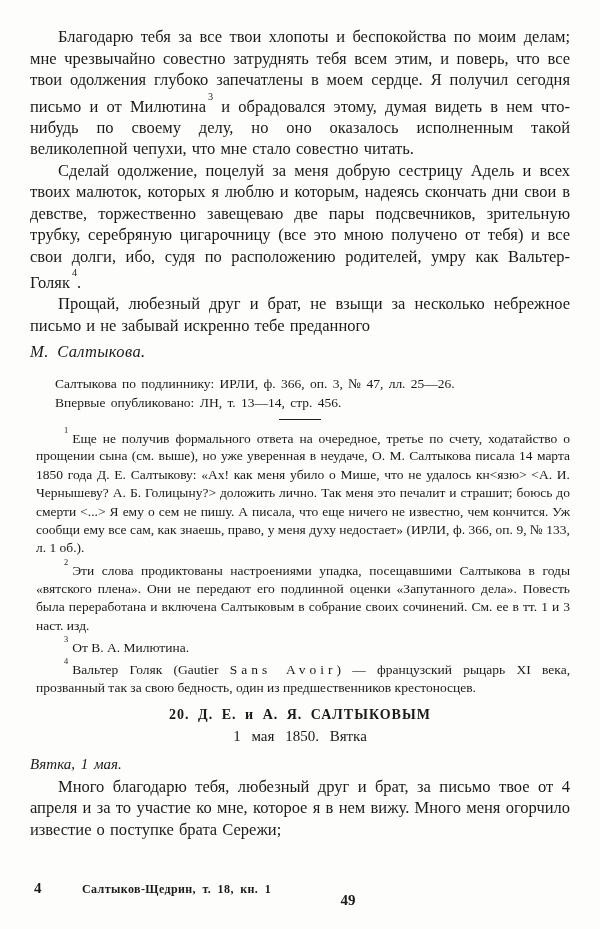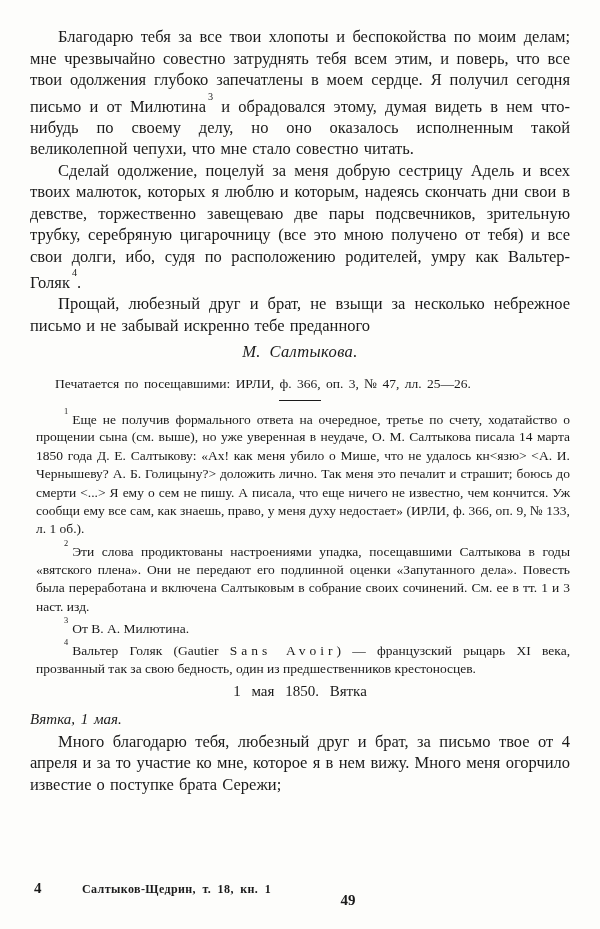--- a/index.html
+++ b/index.html
@@ -24,21 +24,21 @@
     word-spacing: 1px;
   }
   p.para { margin: 0; text-indent: 28px; }
   sup.ref {
     font-size: 62%;
     position: relative; top: -0.45em;
     margin-left: 2px;
   }
   .signature {
     margin-top: 5px;
-    text-align: center;
+    text-align: left;
     font-style: italic;
     font-size: 16.5px;
     letter-spacing: 0.4px;
     word-spacing: 4px;
   }
   
   .imprint {
     margin: 11px 0 0 25px;
     font-size: 13.5px;
     line-height: 19px;
@@ -111,32 +111,34 @@
 <div class="page">
 
   <div class="bodytext">
     <p class="para"><span>Благодарю тебя за все твои хлопоты и беспокойства по моим делам; мне чрезвычайно совестно затруднять тебя всем этим, и поверь, что все твои одолжения глубоко запечатлены в моем сердце. Я получил сегодня письмо и от Милютина</span><sup class="ref">3</sup><span> и обрадовался этому, думая видеть в нем что-нибудь по своему делу, но оно оказалось исполненным такой великолепной чепухи, что мне стало совестно читать.</span></p>
     <p class="para"><span>Сделай одолжение, поцелуй за меня добрую сестрицу Адель и всех твоих малюток, которых я люблю и которым, надеясь скончать дни свои в девстве, торжественно завещеваю две пары подсвечников, зрительную трубку, серебряную цигарочницу (все это мною получено от тебя) и все свои долги, ибо, судя по расположению родителей, умру как Вальтер-Голяк</span><sup class="ref">4</sup><span>.</span></p>
     <p class="para"><span>Прощай, любезный друг и брат, не взыщи за несколько небрежное письмо и не забывай искренно тебе преданного</span></p>
     <div class="signature">М. Салтыкова.</div>
   </div>
 
   <div class="imprint">
-    <div><span>Печатается по посещавшими: </span><span class="it">ИРЛИ,</span><span> ф. 366, оп. 3, № 47, лл. 25—26.</span></div>
+    <div><span>Салтыкова по подлиннику: </span><span class="it">ИРЛИ,</span><span> ф. 366, оп. 3, № 47, лл. 25—26.</span></div>
+    <div><span>Впервые опубликовано: </span><span class="it">ЛН,</span><span> т. 13—14, стр. 456.</span></div>
   </div>
 
   <div class="rule"></div>
 
   <div class="footnotes">
     <p class="fn"><sup class="ref">1</sup><span>Еще не получив формального ответа на очередное, третье по счету, ходатайство о прощении сына (см. выше), но уже уверенная в неудаче, О. М. Салтыкова писала 14 марта 1850 года Д. Е. Салтыкову: «Ах! как меня убило о Мише, что не удалось кн&lt;язю&gt; &lt;А. И. Чернышеву? А. Б. Голицыну?&gt; доложить лично. Так меня это печалит и страшит; боюсь до смерти &lt;...&gt; Я ему о сем не пишу. А писала, что еще ничего не известно, чем кончится. Уж сообщи ему все сам, как знаешь, право, у меня духу недостает» (</span><span class="it">ИРЛИ,</span><span> ф. 366, оп. 9, № 133, л. 1 об.).</span></p>
     <p class="fn"><sup class="ref">2</sup><span>Эти слова продиктованы настроениями упадка, посещавшими Салтыкова в годы «вятского плена». Они не передают его подлинной оценки «Запутанного дела». Повесть была переработана и включена Салтыковым в собрание своих сочинений. См. ее в тт. 1 и 3 наст. изд.</span></p>
     <p class="fn"><sup class="ref">3</sup><span>От В. А. Милютина.</span></p>
     <p class="fn"><sup class="ref">4</sup><span>Вальтер Голяк (Gautier </span><span class="spaced">Sans Avoir</span><span>) — французский рыцарь XI века, прозванный так за свою бедность, один из предшественников крестоносцев.</span></p>
   </div>
 
+  <div class="heading">20. Д. Е. и А. Я. САЛТЫКОВЫМ</div>
   <div class="subheading">1 мая 1850. Вятка</div>
 
   <div class="bodytext">
     <div class="dateline">Вятка, 1 мая.</div>
     <p class="para opening"><span>Много благодарю тебя, любезный друг и брат, за письмо твое от 4 апреля и за то участие ко мне, которое я в нем вижу. Много меня огорчило известие о поступке брата Сережи;</span></p>
   </div>
 
   <div class="footer">
     <span class="sig-num">4</span>
     <span class="running-title">Салтыков-Щедрин, т. 18, кн. 1</span>

